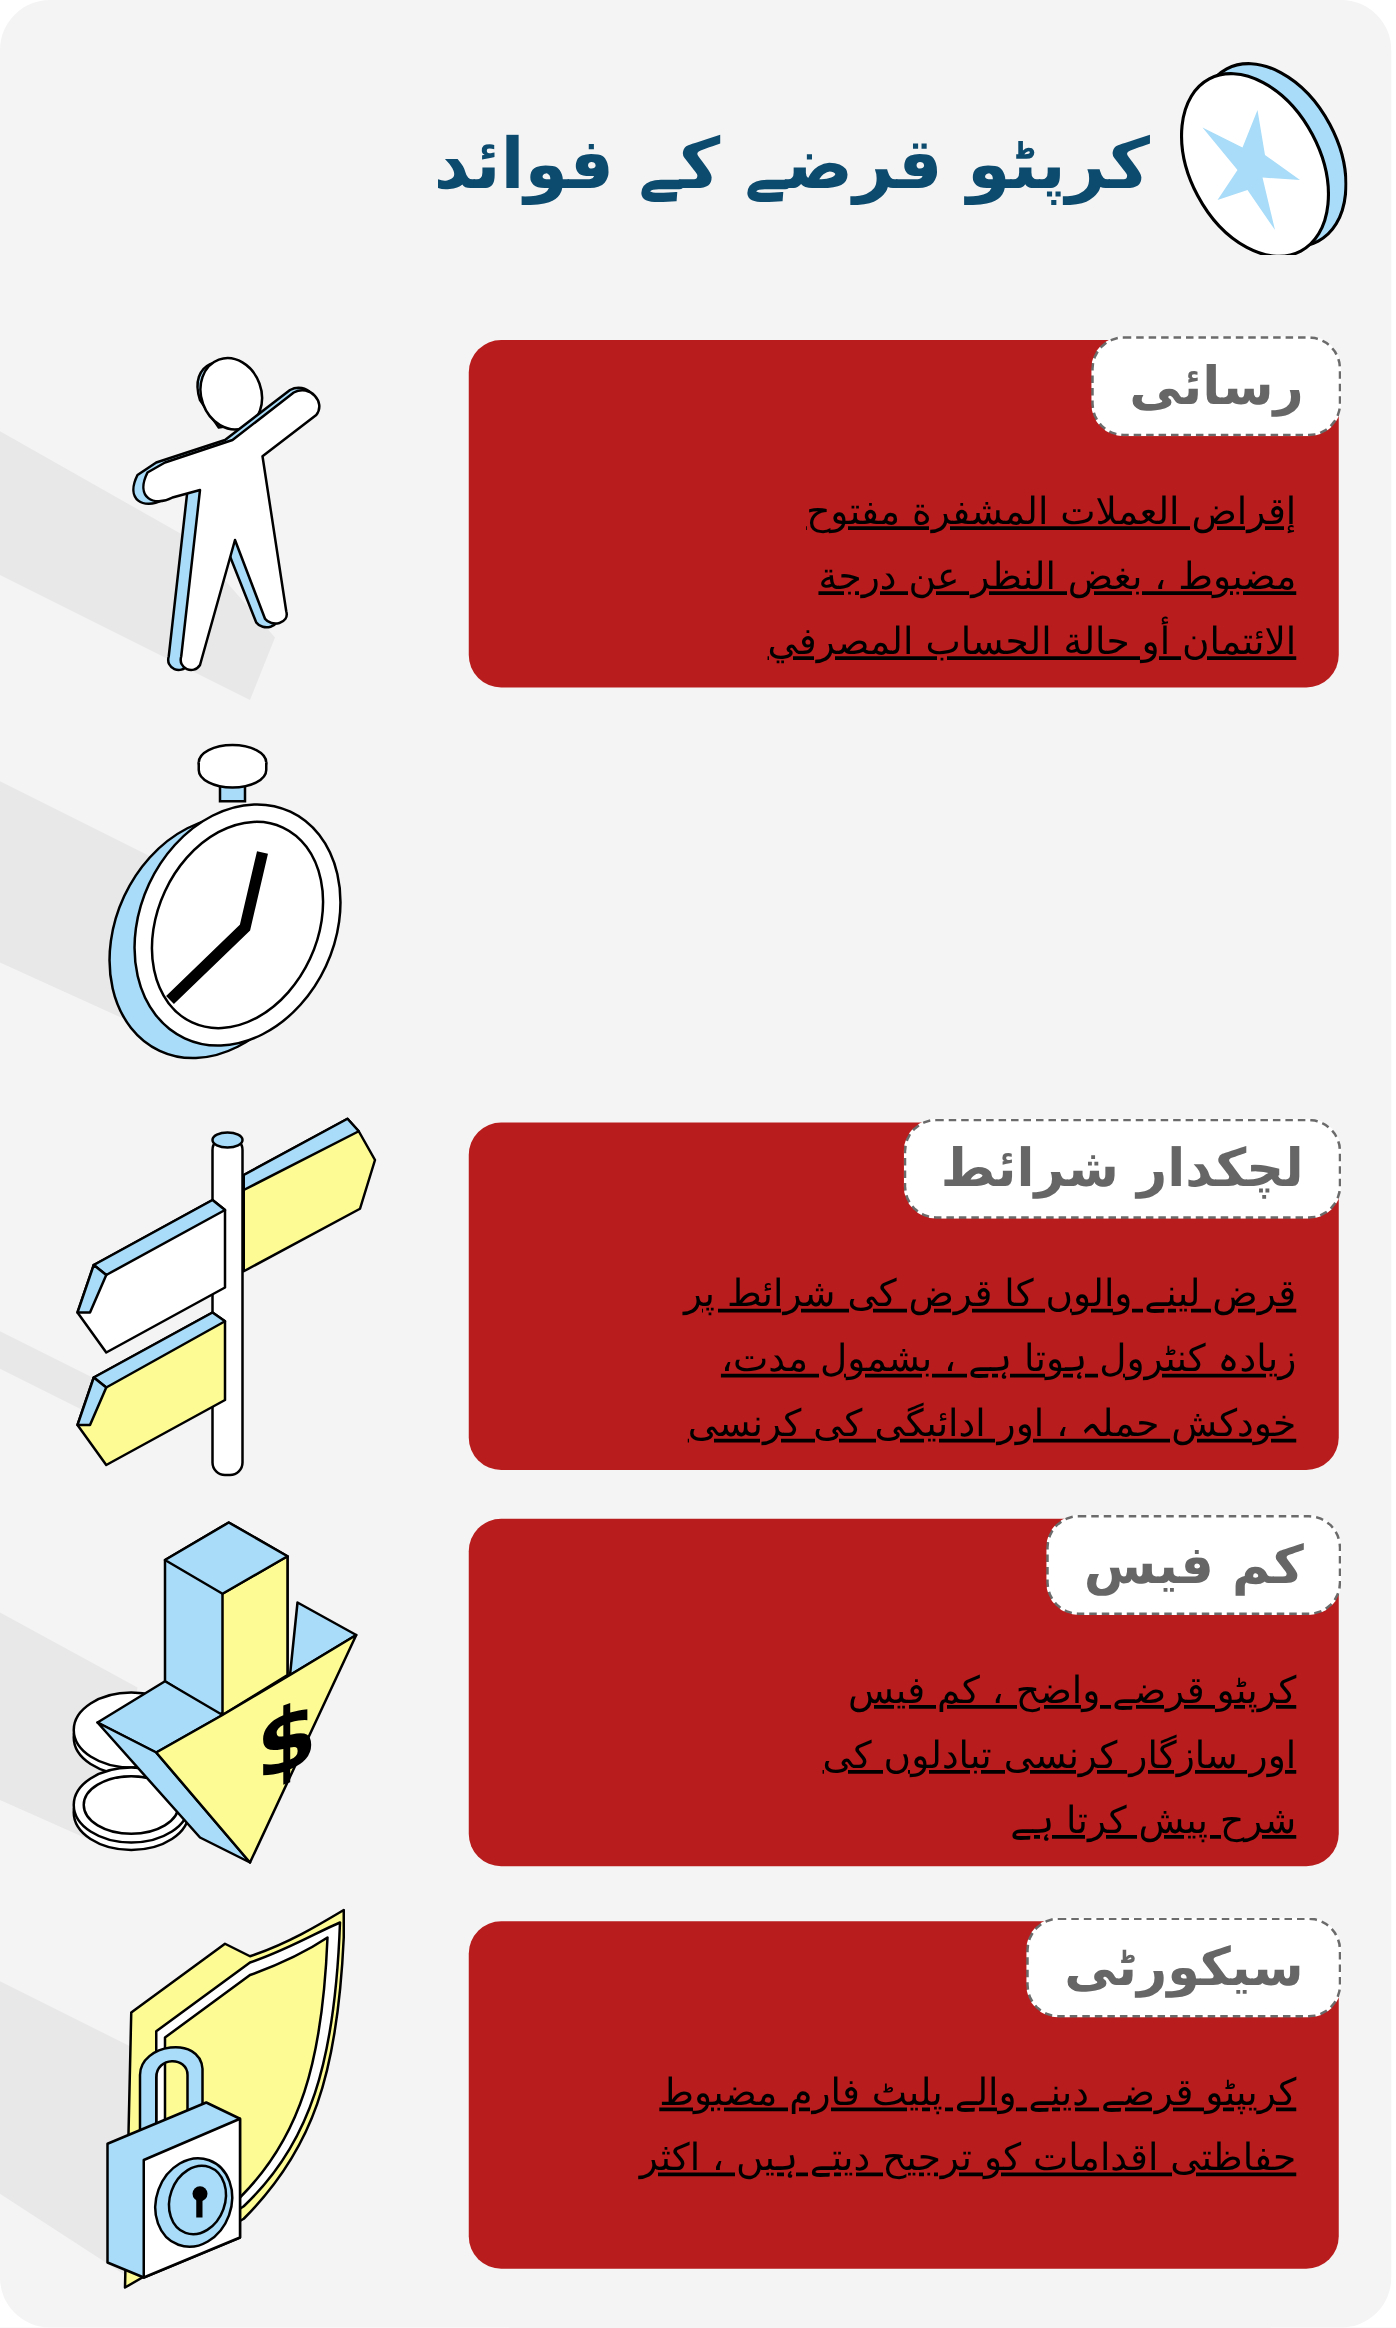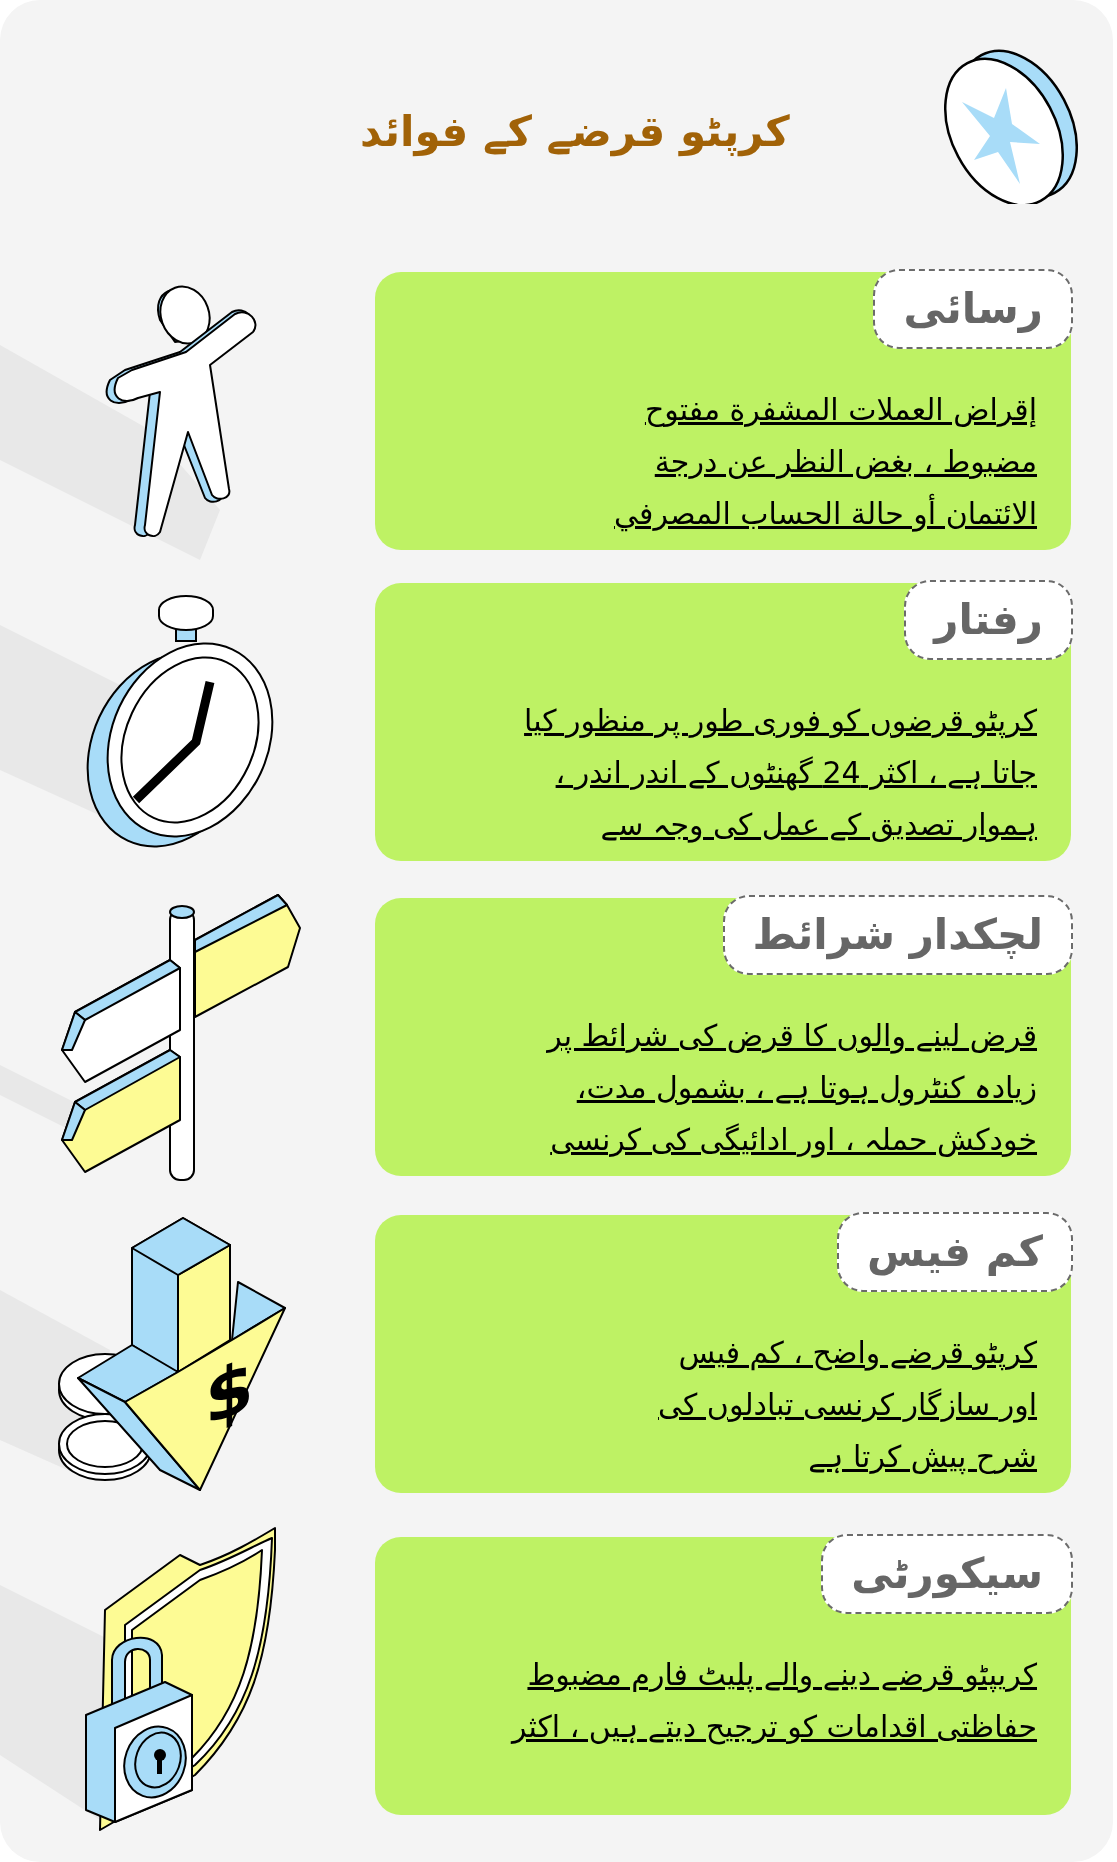--- a/index.html
+++ b/index.html
@@ -8,27 +8,27 @@
     position: relative; overflow: hidden;
     font-family: "DejaVu Sans", sans-serif;
   }
   .panel {
     position: absolute; left: 0; top: 0; width: 1113px; height: 1862px;
     background: #f4f4f4; border-radius: 40px;
   }
   .title {
     position: absolute; left: 360px; top: 92px; width: 560px; height: 80px;
     direction: rtl; text-align: left;
-    font-size: 42px; font-weight: bold; color: #a16207; line-height: 80px;
+    font-size: 56px; font-weight: bold; color: #0c4a6e; line-height: 80px;
     white-space: nowrap;
   }
   .coin { position: absolute; left: 938px; top: 44px; width: 140px; height: 160px; }
   .card {
     position: absolute; left: 375px; width: 696px; height: 278px;
-    background: #bef264; border-radius: 26px;
+    background: #b91c1c; border-radius: 26px;
   }
   .tag {
     position: absolute; right: -2px; top: -3px; height: 80px;
     border: 2.5px dashed #6b6b6b; border-radius: 26px;
     padding: 0 28px; box-sizing: border-box;
     display: flex; align-items: center; justify-content: center;
     direction: rtl; background: #fff;
   }
   .tag-text {
     font-size: 42px; font-weight: bold; color: #666666; line-height: 1; white-space: nowrap;
@@ -132,30 +132,20 @@
     <div class="tag">
       <span class="tag-text">رسائی</span>
     </div>
     <div class="body-text">
       <div>إقراض العملات المشفرة مفتوح</div>
       <div>مضبوط ، بغض النظر عن درجة</div>
       <div>الائتمان أو حالة الحساب المصرفي</div>
     </div>
   </div>
 
-  <div class="card" style="top:583px">
-    <div class="tag">
-      <span class="tag-text">رفتار</span>
-    </div>
-    <div class="body-text">
-      <div>کرپٹو قرضوں کو فوری طور پر منظور کیا</div>
-      <div>جاتا ہے ، اکثر 24 گھنٹوں کے اندر اندر ،</div>
-      <div>ہموار تصدیق کے عمل کی وجہ سے</div>
-    </div>
-  </div>
 
   <div class="card" style="top:898px">
     <div class="tag">
       <span class="tag-text">لچکدار شرائط</span>
     </div>
     <div class="body-text">
       <div>قرض لینے والوں کا قرض کی شرائط پر</div>
       <div>زیادہ کنٹرول ہوتا ہے ، بشمول مدت،</div>
       <div>خودکش حملہ ، اور ادائیگی کی کرنسی</div>
     </div>

